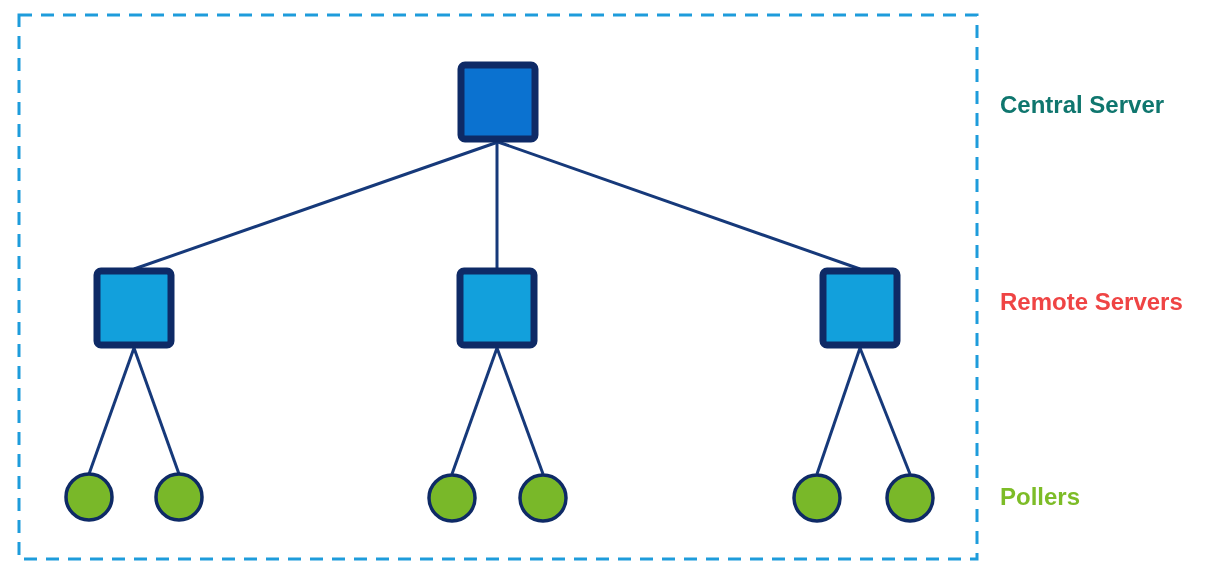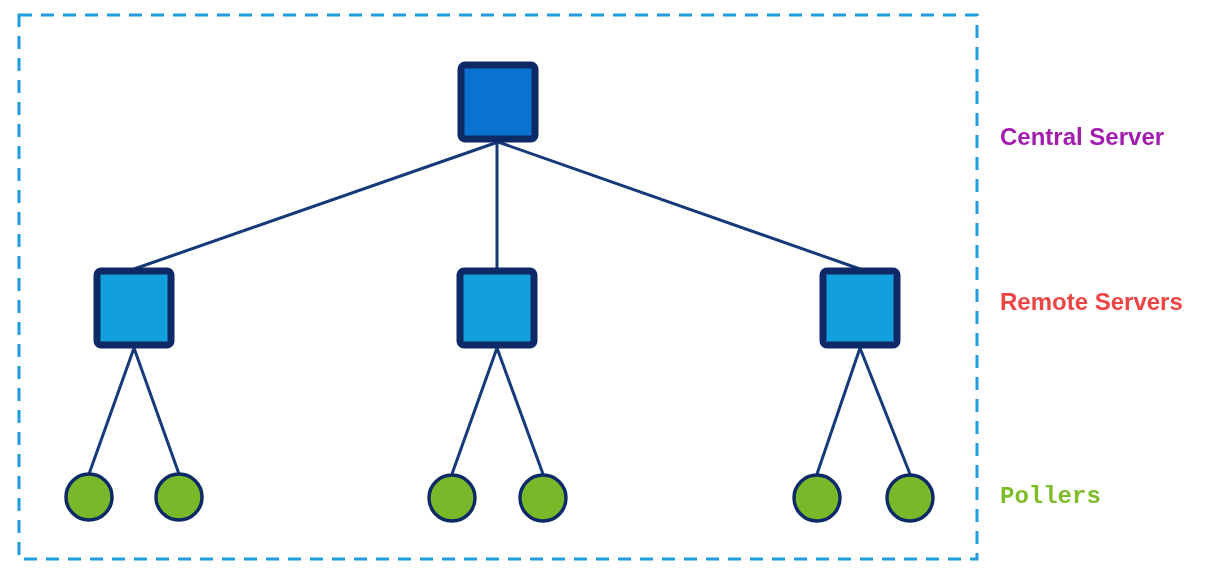--- a/index.html
+++ b/index.html
@@ -83,19 +83,19 @@
     <rect class="node-square node-remote" x="823" y="271" width="74" height="74" rx="4"></rect>
 
     <circle class="node-poller" cx="89" cy="497" r="23"></circle>
     <circle class="node-poller" cx="179" cy="497" r="23"></circle>
     <circle class="node-poller" cx="452" cy="498" r="23"></circle>
     <circle class="node-poller" cx="543" cy="498" r="23"></circle>
     <circle class="node-poller" cx="817" cy="498" r="23"></circle>
     <circle class="node-poller" cx="910" cy="498" r="23"></circle>
   </svg>
 
-  <div class="row-label central" style="color: #a21caf; margin-top: 32px;">Central Server</div>
+  <div class="row-label central" style="color: #0f766e;">Central Server</div>
 
   <div class="row-label remote" style="color: #ef4444;">Remote Servers</div>
 
-  <div class="row-label poller" style="color: rgb(125, 188, 39); font-family: Liberation Mono, monospace;">Pollers</div>
+  <div class="row-label poller" style="color: rgb(125, 188, 39);">Pollers</div>
 
 </div>
 
 </body></html>

